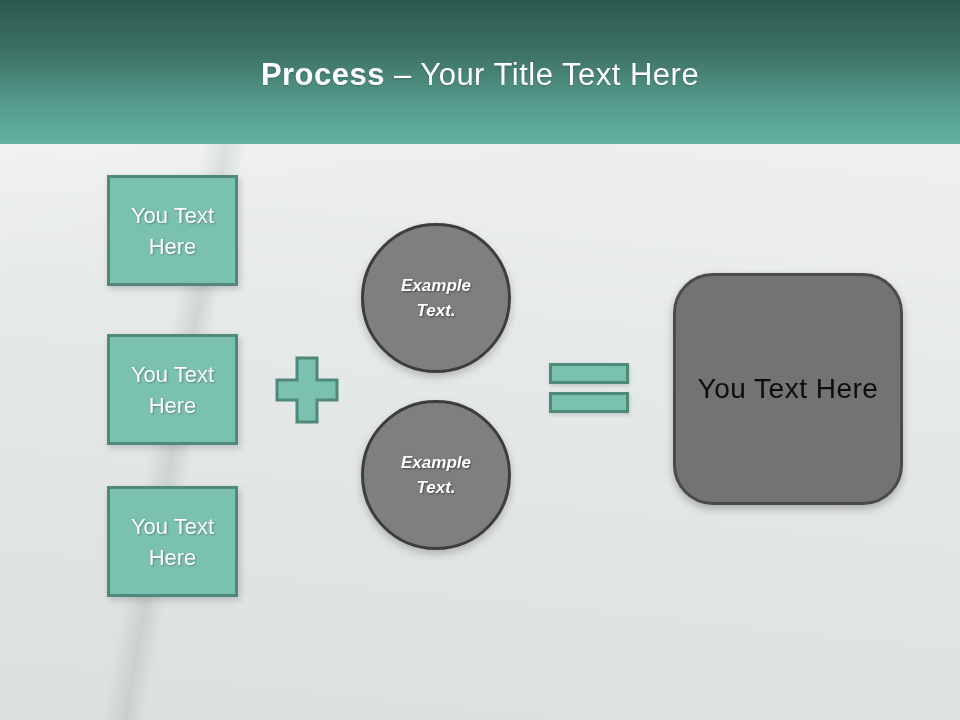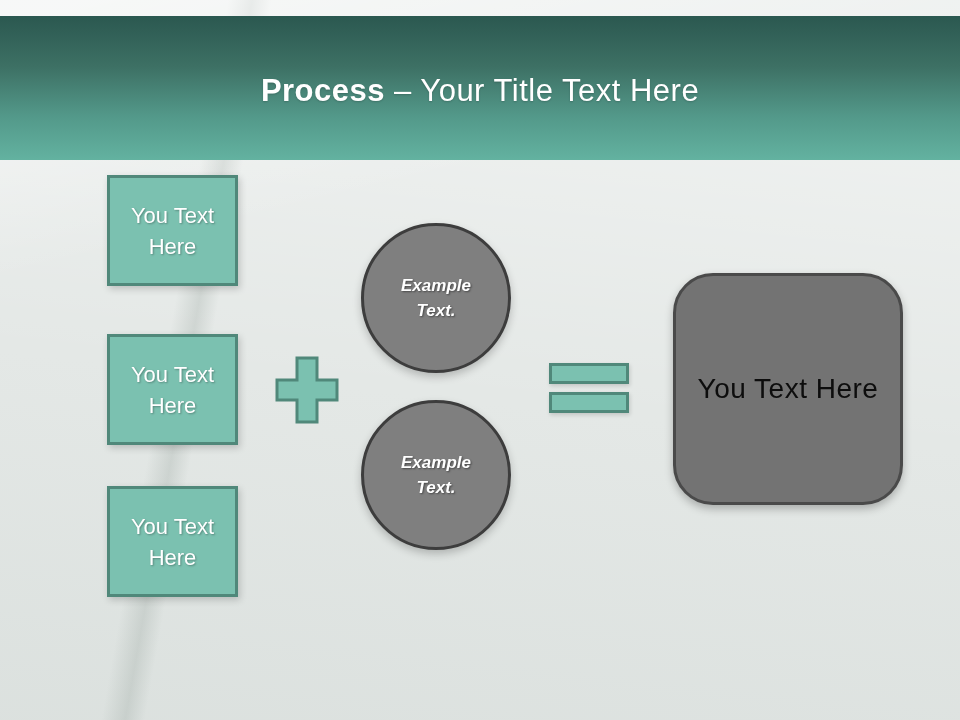--- a/index.html
+++ b/index.html
@@ -14,21 +14,21 @@
     background-image:
       linear-gradient(167deg, rgba(255,255,255,0.55) 2%, rgba(255,255,255,0.0) 30%),
       linear-gradient(100deg, rgba(150,162,156,0) 21%, rgba(150,162,156,0.28) 23.2%, rgba(150,162,156,0) 25%),
       linear-gradient(186deg, rgba(255,255,255,0.35) 20%, rgba(222,228,225,0.0) 55%, rgba(209,216,213,0.45) 100%);
     overflow: hidden;
   }
 
   
   .header {
     position: absolute;
-    top: 16px; left: 0;
+    top: 0; left: 0;
     width: 960px; height: 144px;
     background: linear-gradient(180deg, #2b5850 0%, #3d7064 35%, #53998a 70%, #63b2a0 100%);
     display: flex;
     align-items: center;
     justify-content: center;
   }
   .title {
     color: #ffffff;
     font-size: 31px;
     font-weight: 400;

